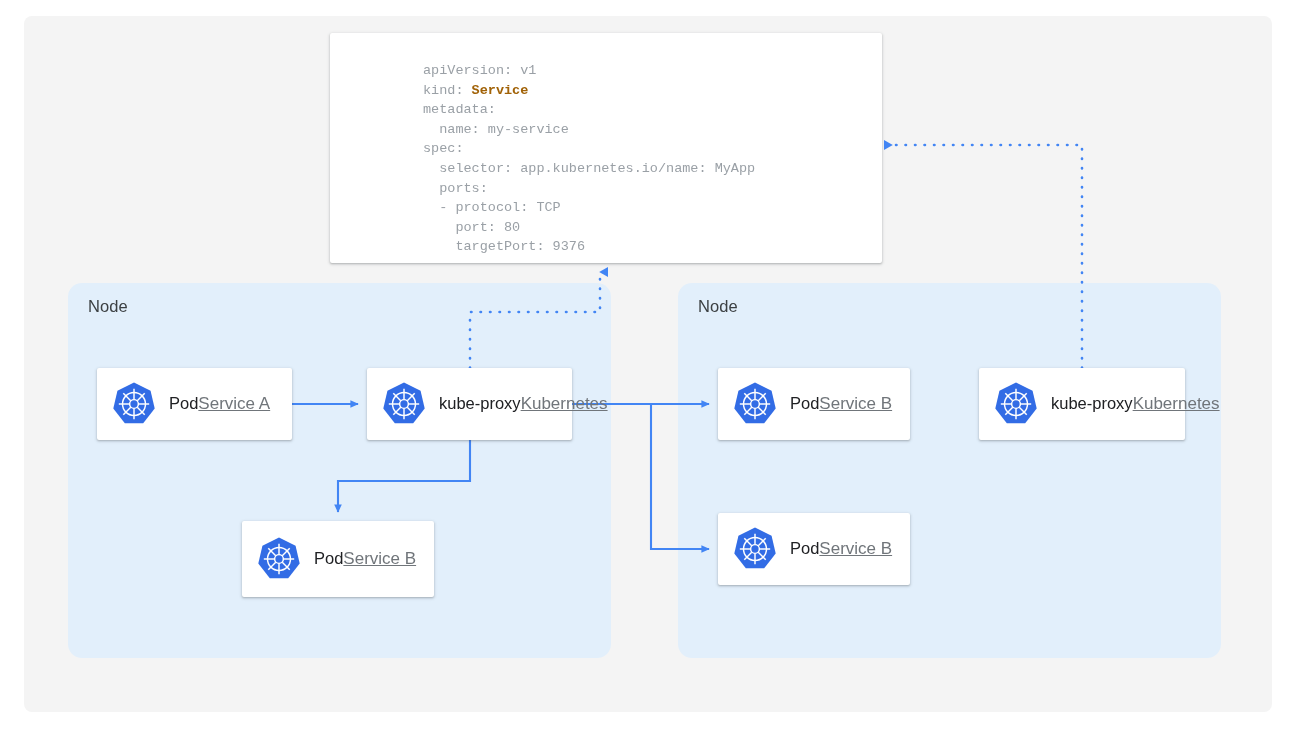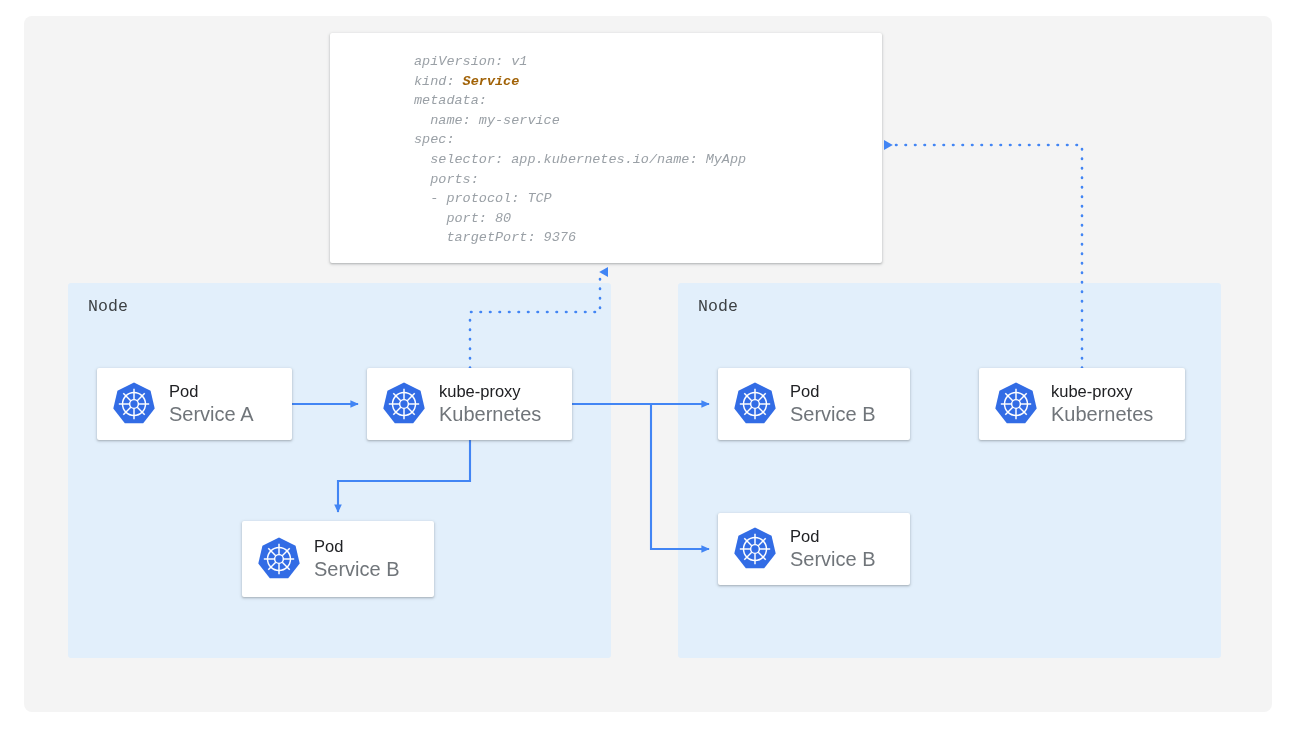--- a/index.html
+++ b/index.html
@@ -25,22 +25,21 @@
     top: 16px;
     width: 1248px;
     height: 696px;
     background: #f4f4f4;
     border-radius: 8px;
   }
   
   .node-panel {
     position: absolute;
     background: #e2effb;
-    border-radius: 3px;
-    font-family: Liberation Mono, monospace;
+    border-radius: 14px;
   }
   #node-left  { left: 68px;  top: 283px; width: 543px; height: 375px; }
   #node-right { left: 678px; top: 283px; width: 543px; height: 375px; }
   .node-label {
     position: absolute;
     left: 20px;
     top: 14px;
     font-size: 16.5px;
     color: #3c4043;
     letter-spacing: 0.1px;
@@ -58,33 +57,34 @@
   }
   .card .k8s-logo {
     flex: 0 0 auto;
     width: 46px;
     height: 46px;
     margin-left: 14px;
     margin-right: 12px;
   }
   .card .card-text {
     display: flex;
-    flex-direction: column;
+    flex-direction: row;
     justify-content: space-between;
     line-height: 1.28;
   }
   .card .title {
     font-size: 16.5px;
     color: #202124;
     white-space: nowrap;
   }
   .card .subtitle {
-    font-size: 20px;
+    font-size: 17px;
     color: #70757a;
     white-space: nowrap;
+    text-decoration: underline;
   }
   
   #pod-a          { left: 97px;  top: 368px; width: 195px; height: 72px; }
   #kube-proxy-l   { left: 367px; top: 368px; width: 205px; height: 72px; }
   #pod-b-left     { left: 242px; top: 521px; width: 192px; height: 76px; }
   #pod-b-top      { left: 718px; top: 368px; width: 192px; height: 72px; }
   #pod-b-bottom   { left: 718px; top: 513px; width: 192px; height: 72px; }
   #kube-proxy-r   { left: 979px; top: 368px; width: 206px; height: 72px; }
 
   
@@ -96,25 +96,24 @@
     height: 230px;
     background: #ffffff;
     border-radius: 2px;
     box-shadow: 0 1px 2px rgba(60,64,67,0.28), 0 1px 3px 1px rgba(60,64,67,0.10);
     box-sizing: border-box;
   }
   #yaml-code {
     position: absolute;
     left: 84px;
     top: 19px;
-    margin: 0;
+    margin: 9px;
     font-family: "Liberation Mono", monospace;
     font-size: 13.5px;
     line-height: 19.6px;
-    font-style: italic;
     color: #9aa0a6;
     white-space: pre;
   }
   #yaml-code .b {
     font-weight: bold;
     color: #a16207;
   }
   
   #connectors {
     position: absolute;

